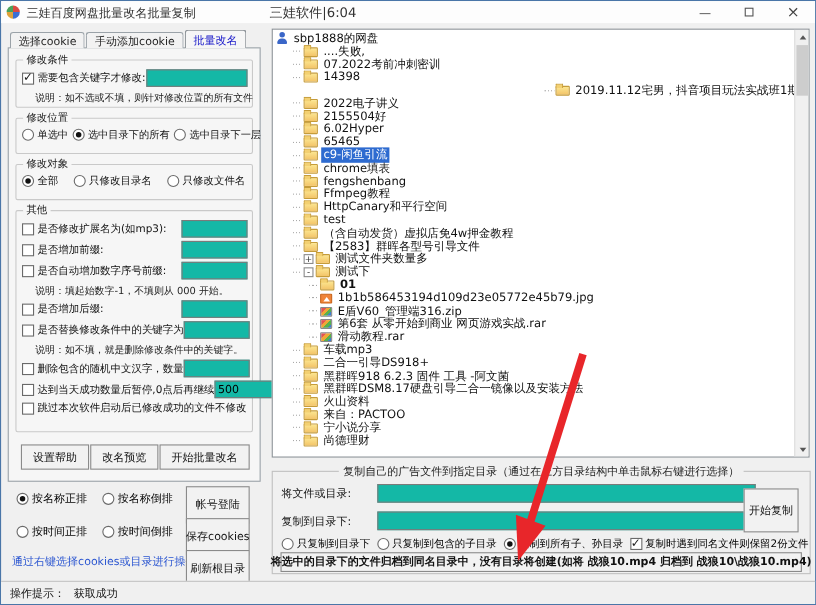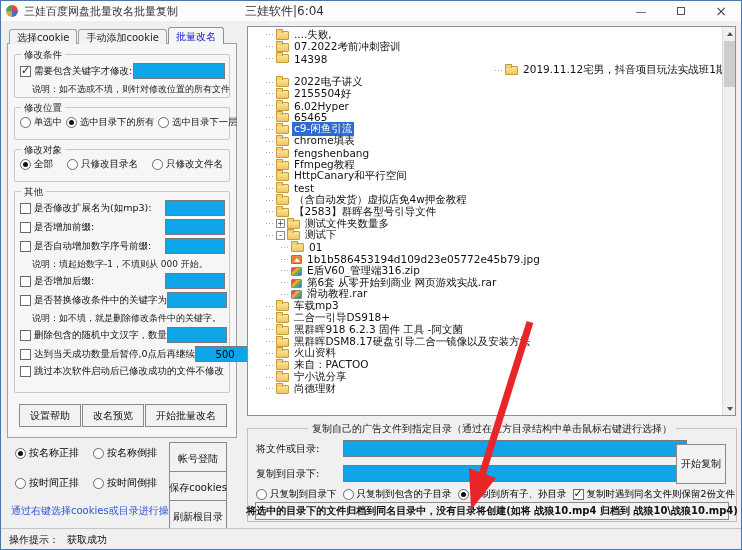--- a/index.html
+++ b/index.html
@@ -29,21 +29,21 @@
   .note { font-size:9px; color:#222; padding:1px 0 2px 12px; white-space:nowrap; }
 
   .row { display:flex; align-items:center; margin-bottom:3px; font-size:9.5px; color:#111; white-space:nowrap; }
   .checkbox { display:inline-flex; align-items:center; gap:3px; }
   .cbox { width:11px; height:11px; border:1px solid #6a6a6a; background:#fff; position:relative; flex:none; }
   .checkbox.checked .cbox:after { content:"✓"; position:absolute; left:0px; top:-3px; font-size:11px; font-weight:bold; color:#222; }
   .radio { display:inline-flex; align-items:center; gap:3px; }
   .rdot { width:11px; height:11px; border:1px solid #6a6a6a; border-radius:50%; background:#fff; position:relative; flex:none; }
   .radio.sel .rdot:after { content:""; position:absolute; left:2px; top:2px; width:5px; height:5px; border-radius:50%; background:#111; }
 
-  .tinput { height:16px; border:1px solid #7a7a7a; background:#0ea5e9; font-size:10px; padding:0 2px;text-align:center; }
+  .tinput { height:16px; border:1px solid #7a7a7a; background:#14b8a6; font-size:10px; padding:0 2px; }
   .row .tinput.right { margin-left:auto; width:60px; }
   .btn { background:#f2f2f2; border:1px solid #8a8a8a; font-size:10px; color:#111; display:flex; align-items:center; justify-content:center; white-space:nowrap; }
   .btn-row { display:flex; justify-content:space-between; padding:2px 4px 0 6px; }
   .btn-row .btn { height:23px; padding:0 10px; }
 
   
   .sort-area { position:absolute; left:0; top:437px; width:240px; height:90px; }
   .sort-radio { position:absolute; font-size:10px; }
   .side-btn { position:absolute; left:168px; width:58px; height:34px; }
   .hint-link { position:absolute; left:10px; top:66px; font-size:10px; color:#2a55d0; white-space:nowrap; }
@@ -251,20 +251,24 @@
         <span class="rdot"></span>
         <span>按时间倒排</span>
       </span>
       <button class="btn side-btn" style="top: 4px;">帐号登陆</button>
       <button class="btn side-btn" style="top: 33px;">保存cookies</button>
       <button class="btn side-btn" style="top: 62px;">刷新根目录</button>
     </div>
 
   <div class="tree" id="tree">
 
+  <div class="tree-row" style="padding-left: 0px;">
+        <span class="icon icon-user"></span>
+        <span class="t-label">sbp1888的网盘</span>
+      </div>
       <div class="tree-row" style="padding-left: 15px;">
         <span class="dots"></span>
         <span class="icon icon-folder"></span>
         <span class="t-label">....失败,</span>
       </div>
       <div class="tree-row" style="padding-left: 15px;">
         <span class="dots"></span>
         <span class="icon icon-folder"></span>
         <span class="t-label">07.2022考前冲刺密训</span>
       </div>
@@ -343,21 +347,21 @@
         <span class="toggle">+</span>
         <span class="icon icon-folder"></span>
         <span class="t-label">测试文件夹数量多</span>
       </div>
       <div class="tree-row" style="padding-left: 15px;">
         <span class="dots"></span>
         <span class="toggle">-</span>
         <span class="icon icon-folder"></span>
         <span class="t-label">测试下</span>
       </div>
-      <div class="tree-row" style="padding-left: 30px;">
+      <div class="tree-row" style="padding-left: 30px; font-weight: bold;">
         <span class="dots"></span>
         <span class="icon icon-folder"></span>
         <span class="t-label">01</span>
       </div>
       <div class="tree-row" style="padding-left: 30px;">
         <span class="dots"></span>
         <span class="icon icon-image"></span>
         <span class="t-label">1b1b586453194d109d23e05772e45b79.jpg</span>
       </div>
       <div class="tree-row" style="padding-left: 30px;">

